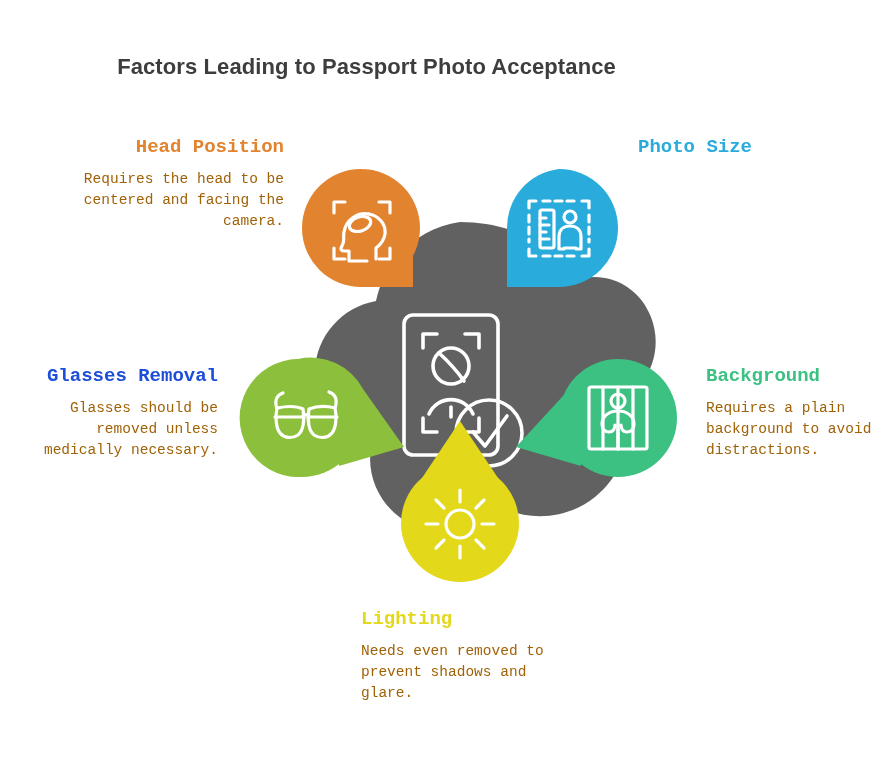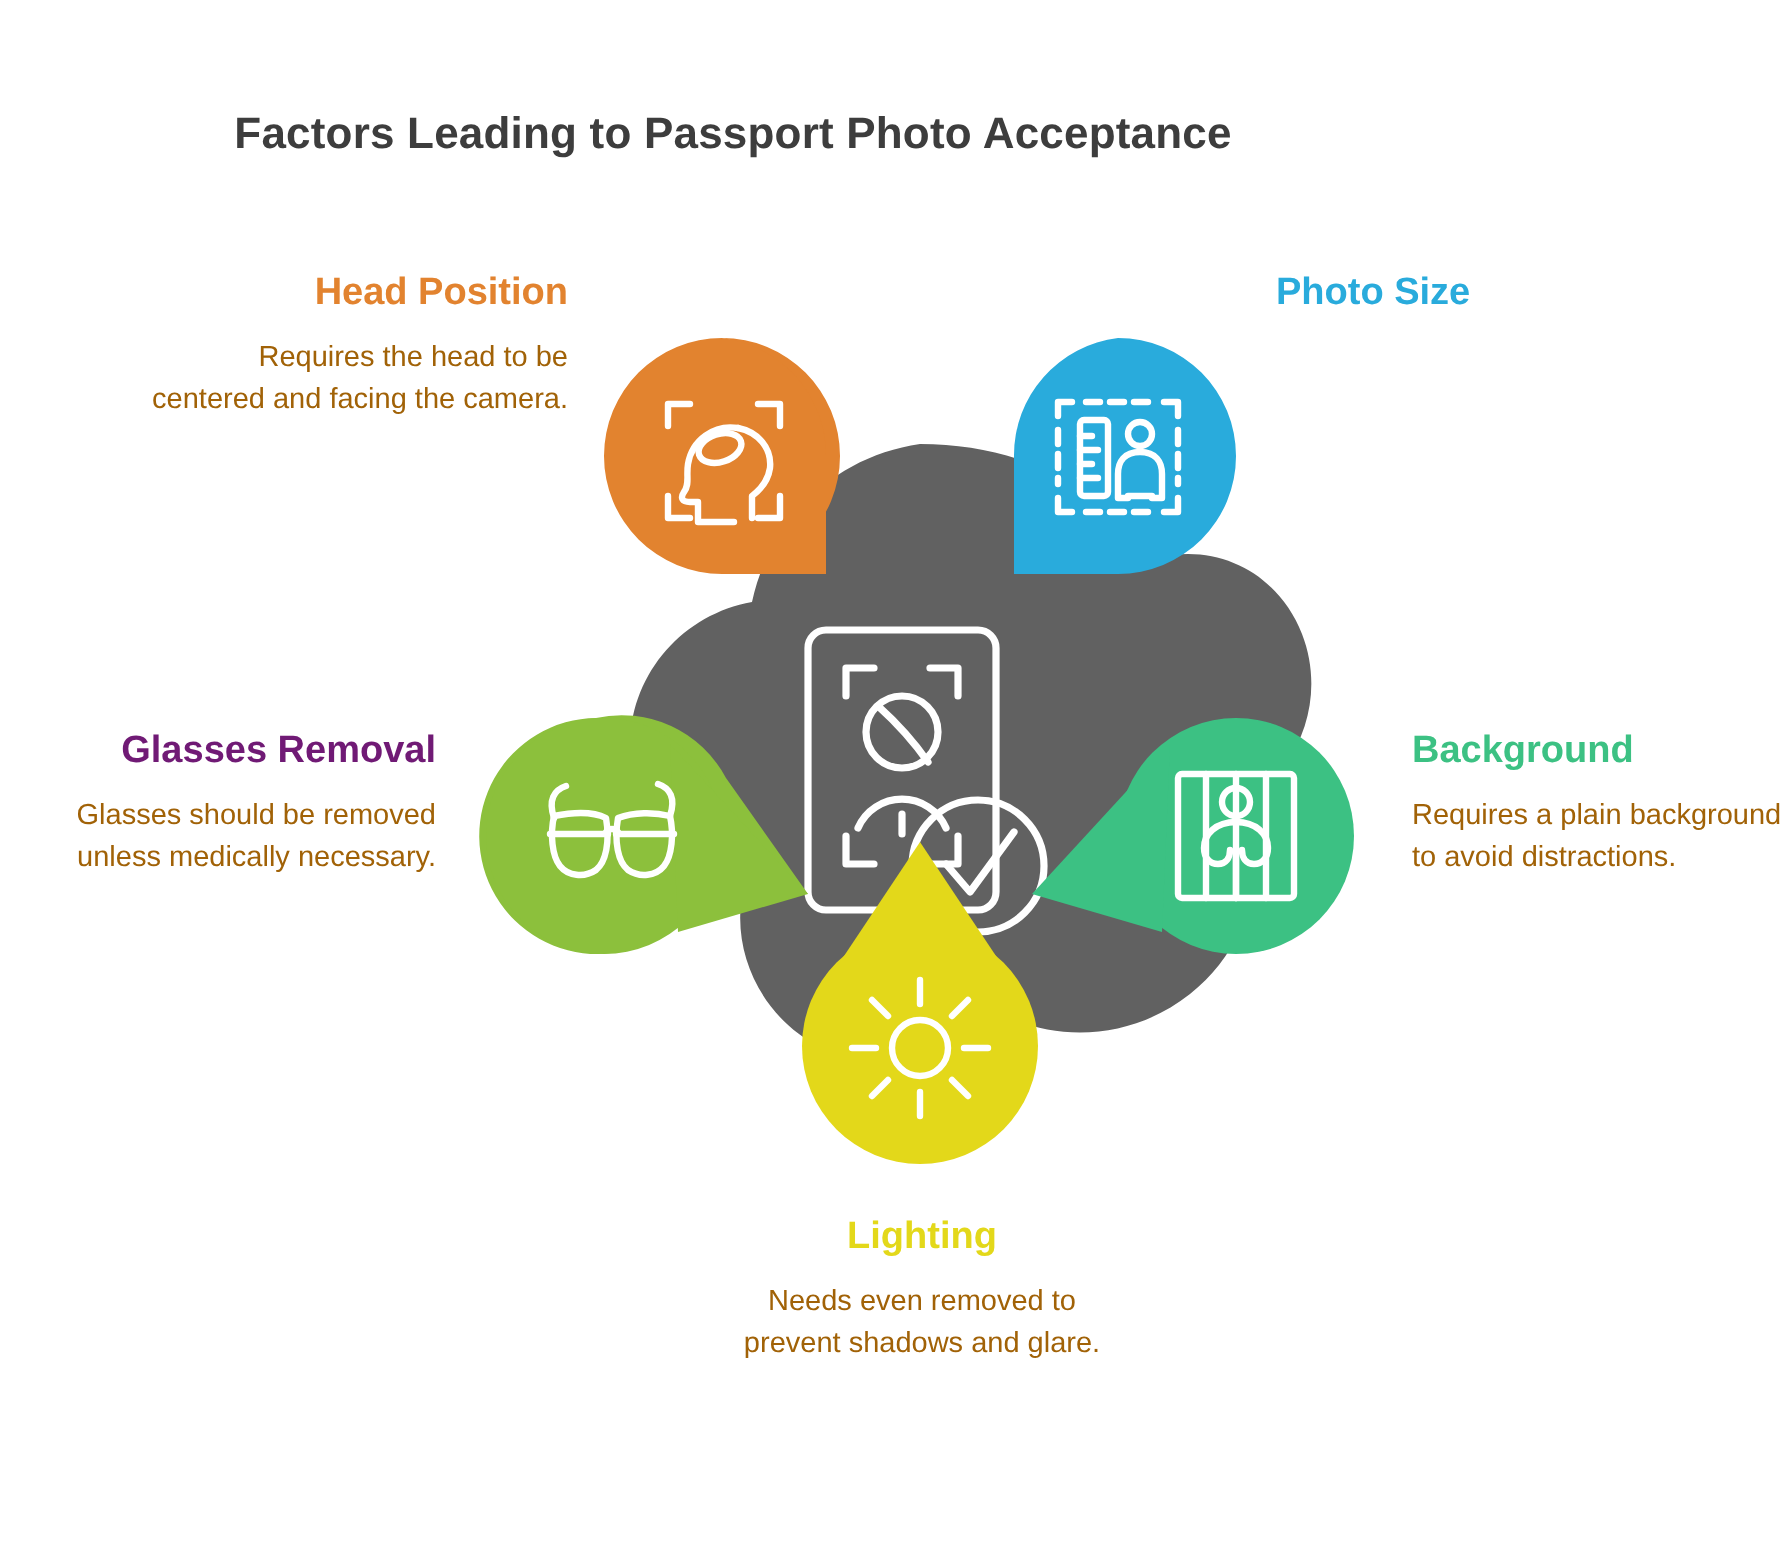--- a/index.html
+++ b/index.html
@@ -42,37 +42,38 @@
     left: 0;
     top: 0;
     width: 450px;
     height: 430px;
     overflow: visible;
   }
 
   
   .block {
     position: absolute;
+    font-family: Liberation Mono, monospace;
   }
   .block .heading {
     font-size: 19px;
     font-weight: bold;
     line-height: 1.2;
     margin: 0 0 10px 0;
   }
   .block .desc {
     font-size: 14.5px;
     line-height: 1.45;
     color: #a16207;
     margin: 0;
   }
 
   .block.align-right { text-align: right; }
   .block.align-left  { text-align: left; }
-  .block.align-center{ text-align: center; }
+  .block.align-center{ }
 
   #block-head-position {
     left: 76px;  top: 136px;  width: 208px;
   }
   #block-photo-size {
     left: 638px; top: 136px;  width: 200px;
   }
   #block-glasses-removal {
     left: 16px;  top: 365px;  width: 202px;
   }
@@ -235,21 +236,21 @@
 <div class="block align-right" id="block-head-position">
   <div class="heading" style="color: rgb(226, 131, 47);">Head Position</div>
   <div class="desc">Requires the head to be centered and facing the camera.</div>
 </div>
 
 <div class="block align-left" id="block-photo-size">
   <div class="heading" style="color: rgb(41, 171, 220);">Photo Size</div>
 </div>
 
 <div class="block align-right" id="block-glasses-removal">
-  <div class="heading" style="color: #701a75;">Glasses Removal</div>
+  <div class="heading" style="color: #1d4ed8;">Glasses Removal</div>
   <div class="desc">Glasses should be removed unless medically necessary.</div>
 </div>
 
 <div class="block align-left" id="block-background">
   <div class="heading" style="color: rgb(60, 193, 131);">Background</div>
   <div class="desc">Requires a plain background to avoid distractions.</div>
 </div>
 
 <div class="block align-center" id="block-lighting">
   <div class="heading" style="color: rgb(227, 216, 26);">Lighting</div>

